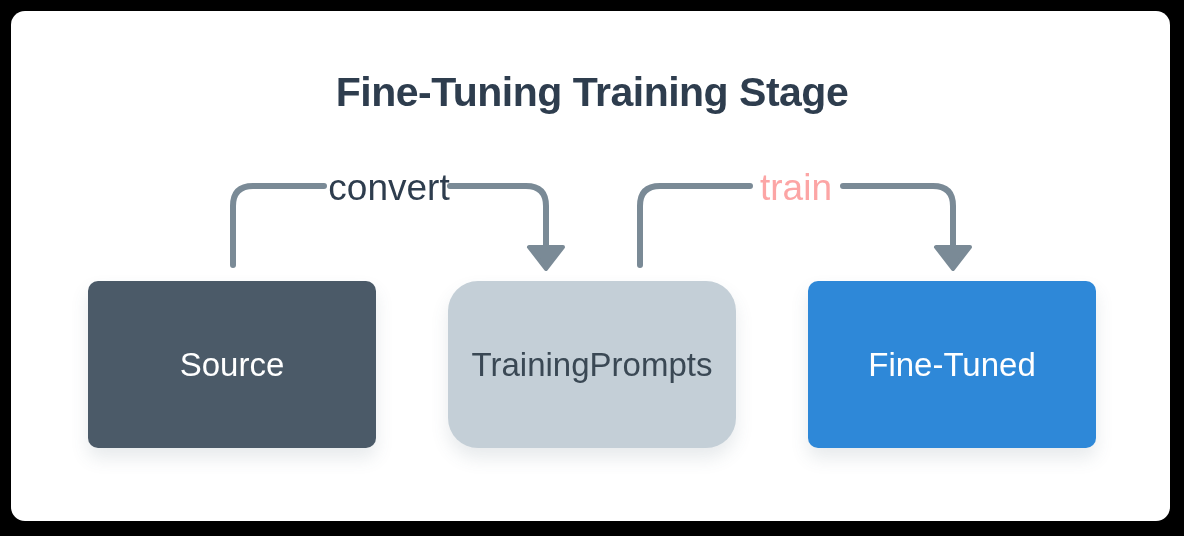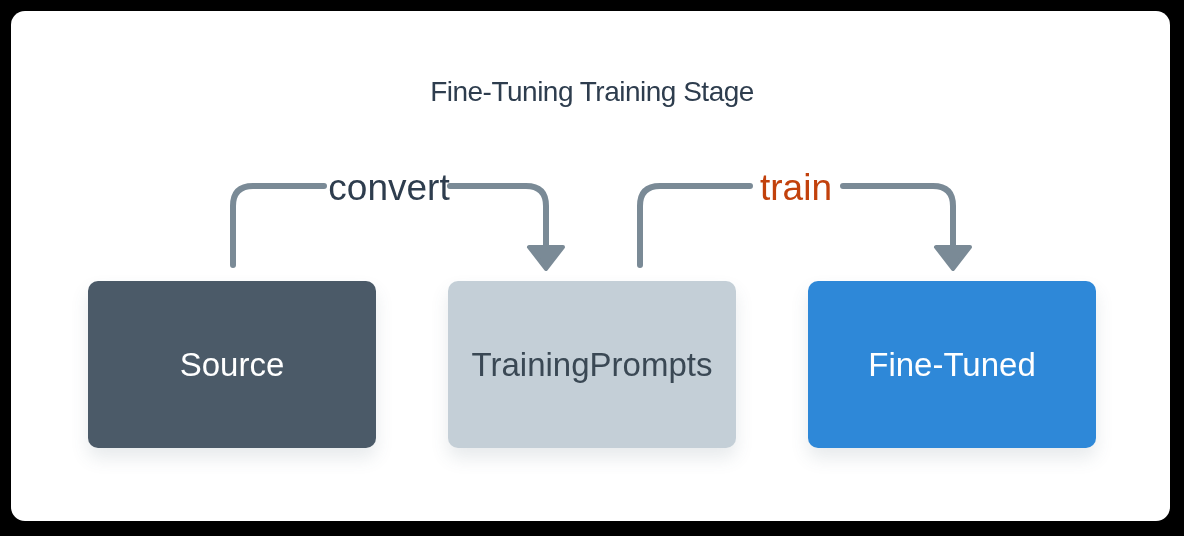--- a/index.html
+++ b/index.html
@@ -16,22 +16,22 @@
     left: 11px; top: 11px; right: 14px; bottom: 15px;
     background: #ffffff;
     border-radius: 14px;
   }
   .title {
     position: absolute;
     left: 0; top: 68px;
     width: 100%;
     margin: 0;
     text-align: center;
-    font-size: 28px;
-    font-weight: normal;
+    font-size: 41px;
+    font-weight: bold;
     letter-spacing: -0.5px;
     line-height: 48px;
   }
   .arrows-svg {
     position: absolute;
     left: 0; top: 0;
     width: 1184px; height: 536px;
     pointer-events: none;
   }
   .arrow-label {
@@ -51,21 +51,21 @@
     display: flex;
     align-items: center;
     justify-content: center;
     font-size: 33px;
     line-height: 44px;
     box-shadow: 0 10px 18px rgba(70, 90, 110, 0.13);
     text-align: center;
   }
   .box span { display: block; }
   .box-source  { left: 88px; }
-  .box-prompts { left: 448px; }
+  .box-prompts { left: 448px; border-radius: 30px; }
   .box-model   { left: 808px; }
 </style>
 </head>
 <body>
 
 <div class="frame" style="background-color: rgb(0, 0, 0);">
   <div class="card" style="background-color: rgb(255, 255, 255);"></div>
 
   <h1 class="title" style="color: rgb(46, 61, 78);">Fine-Tuning Training Stage</h1>
 
@@ -78,21 +78,21 @@
     </g>
 
     <g>
       <path d="M 640 265 L 640 206 Q 640 186 660 186 L 750 186" fill="none" stroke-width="6" stroke-linecap="round" stroke="#7a8a96"></path>
       <path d="M 843 186 L 933 186 Q 953 186 953 206 L 953 249" fill="none" stroke-width="6" stroke-linecap="round" stroke="#7a8a96"></path>
       <polygon points="936,247 970,247 953,269" stroke-width="4" stroke-linejoin="round" stroke="#7a8a96" fill="#7a8a96"></polygon>
     </g>
   </svg>
 
   <div class="arrow-label label-convert" style="color: rgb(46, 61, 78);">convert</div>
-  <div class="arrow-label label-train" style="color: #c2410c;">train</div>
+  <div class="arrow-label label-train" style="color: #fca5a5;">train</div>
 
   <div class="box box-source" style="background-color: rgb(75, 90, 104); color: rgb(255, 255, 255);">
     <span>Source</span>
   </div>
 
   <div class="box box-prompts" style="background-color: rgb(196, 207, 215); color: rgb(58, 72, 84);">
     <span>Training</span>
     <span>Prompts</span>
   </div>
 

